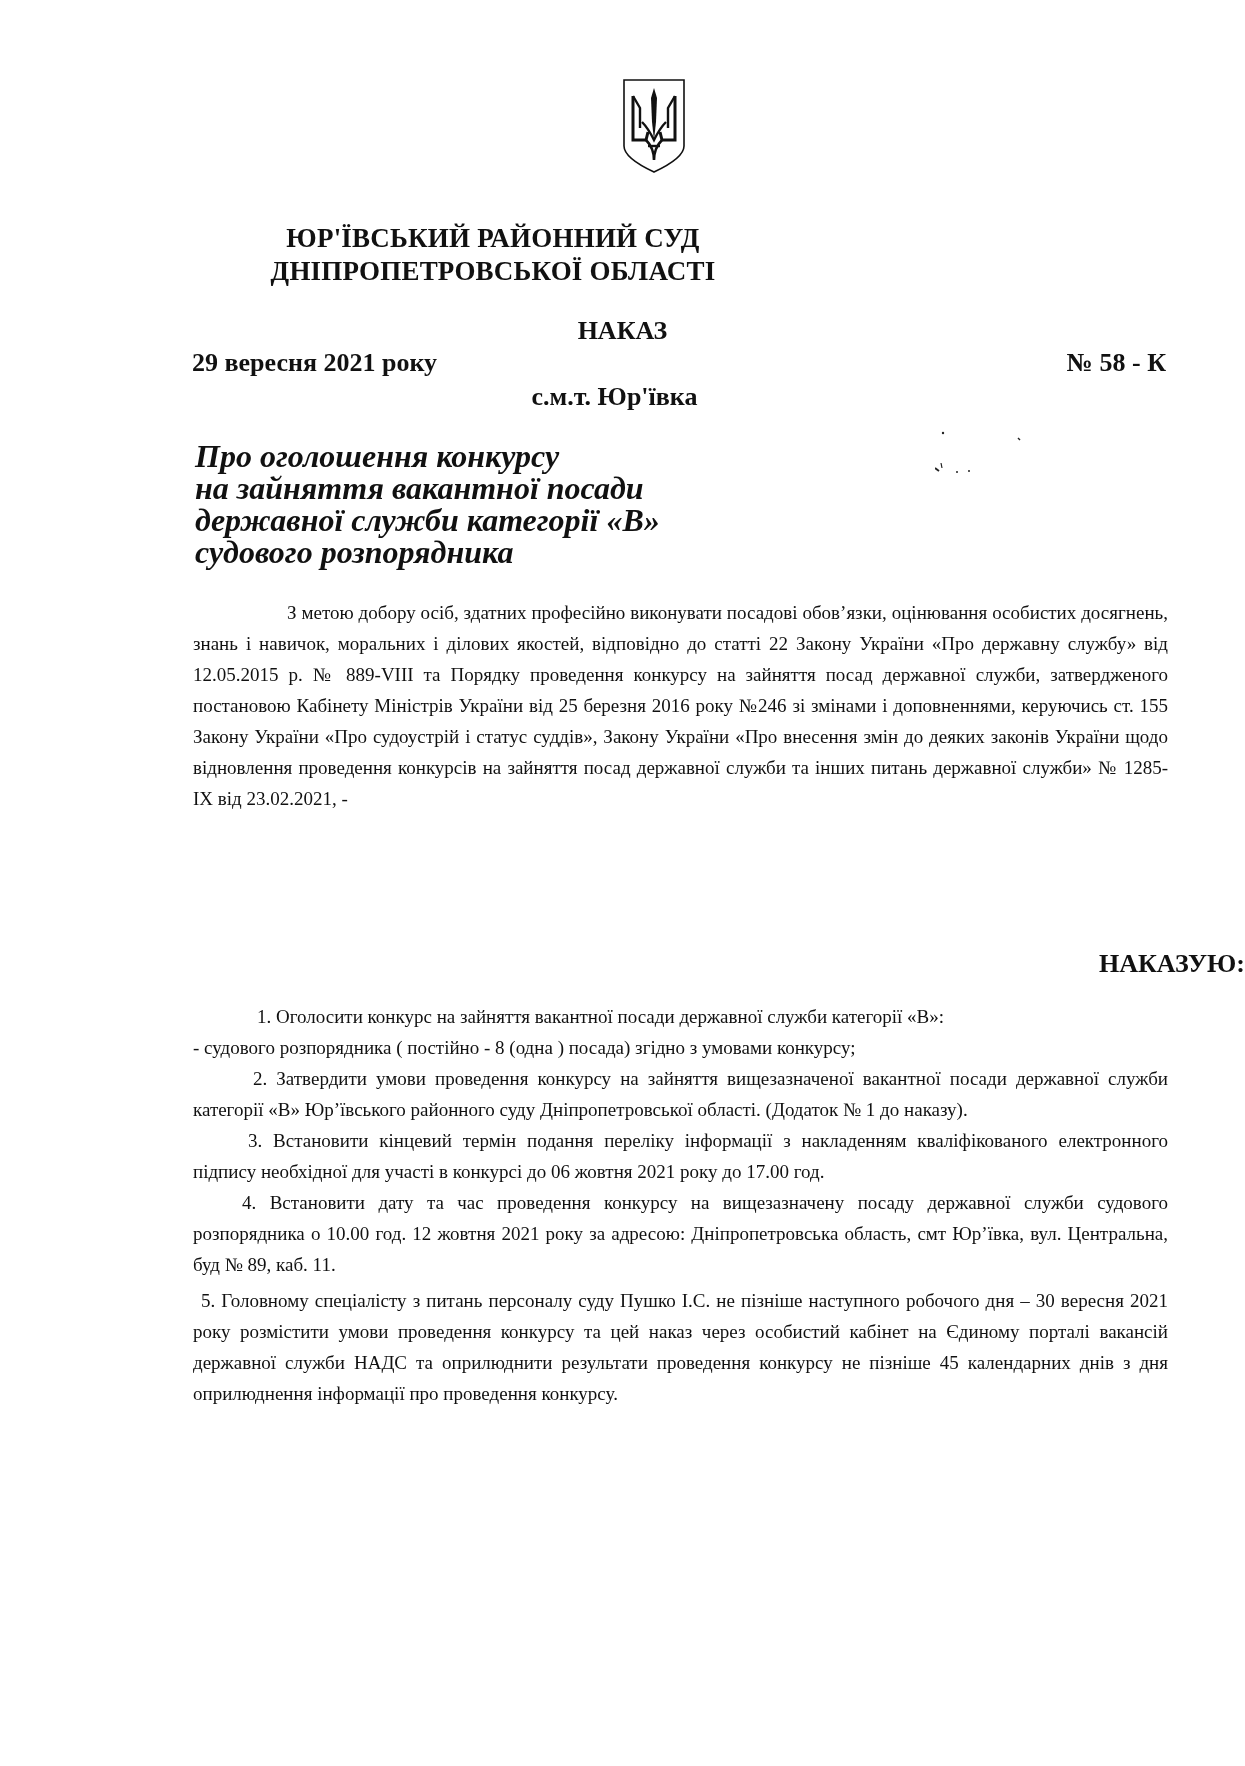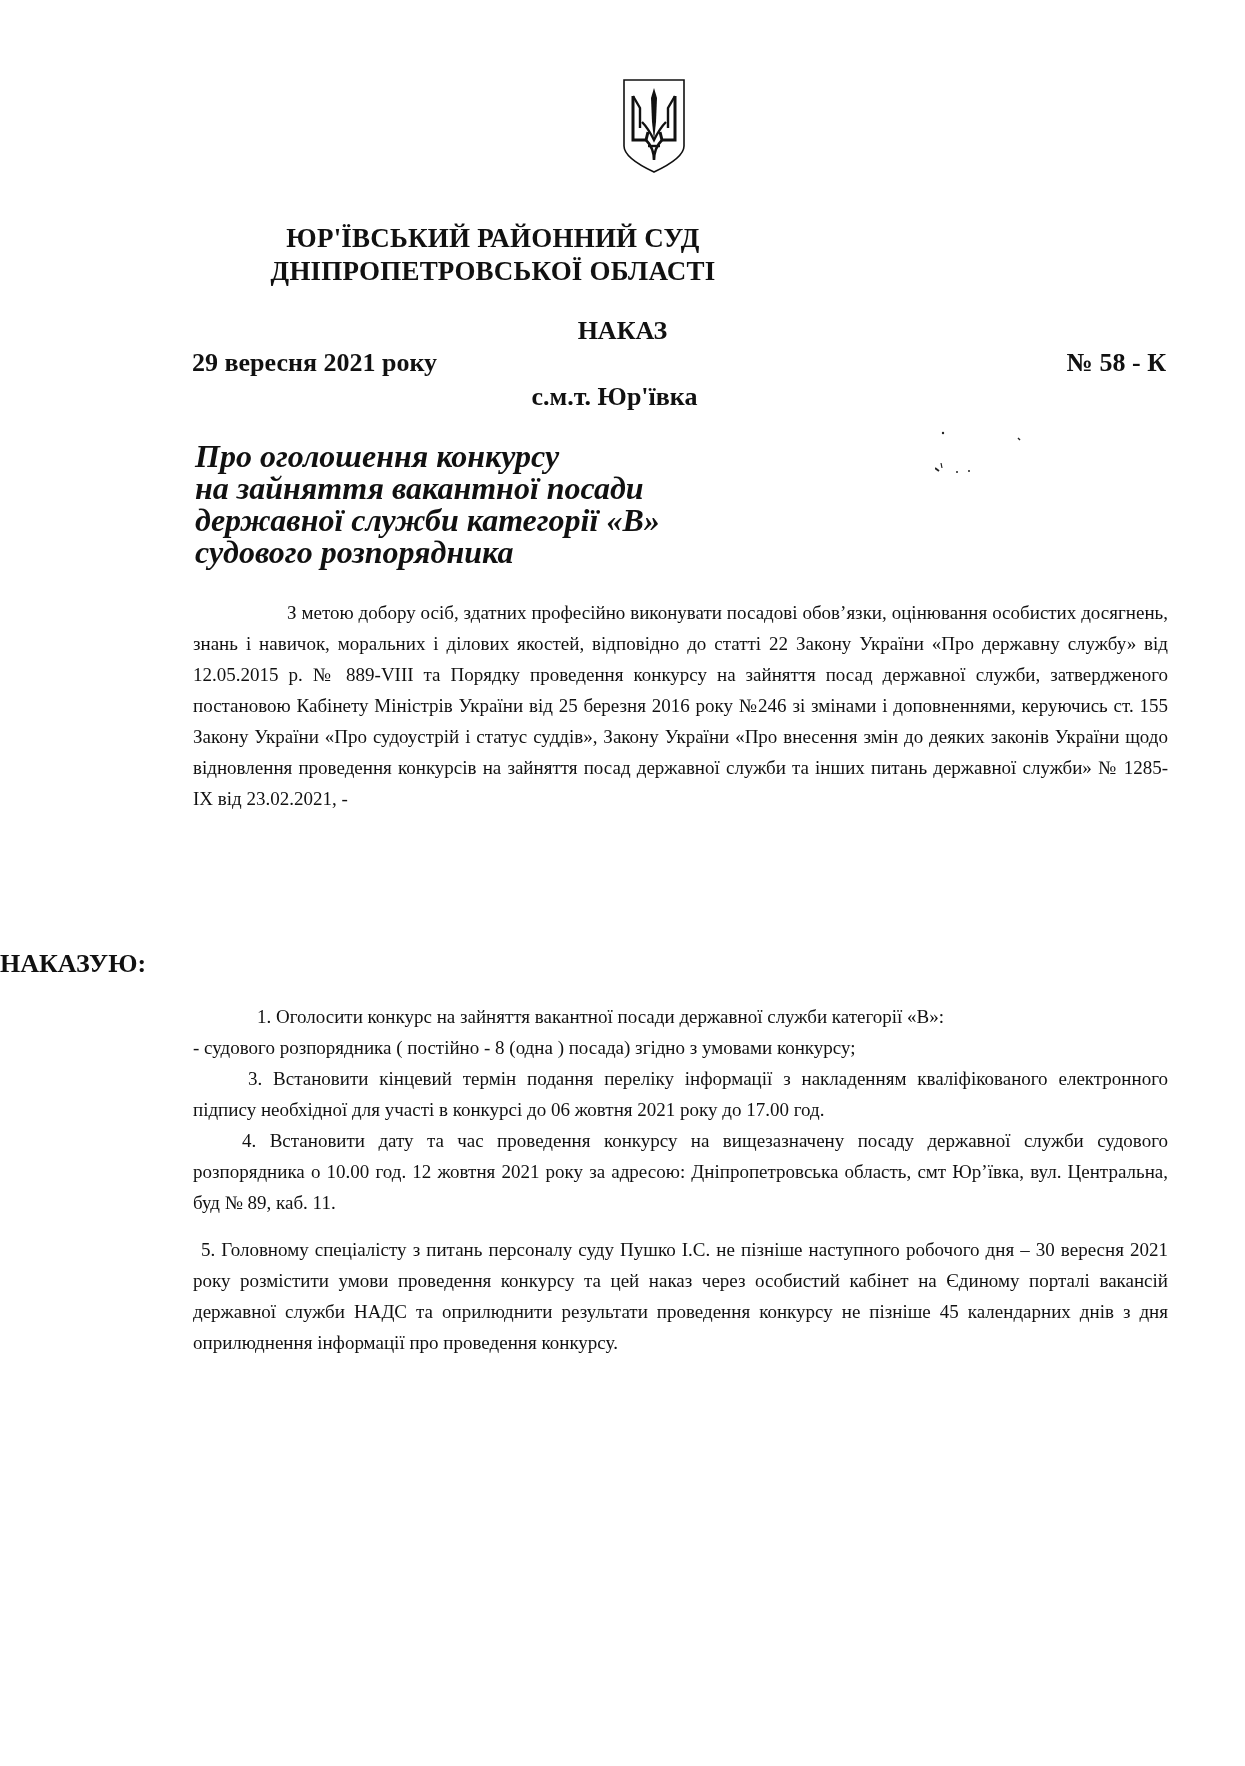--- a/index.html
+++ b/index.html
@@ -110,37 +110,37 @@
     text-align-last: left;
   }
   .preamble {
     top: 597px;
     text-indent: 94px;
   }
   .decree-heading {
     position: absolute;
     left: 0; width: 1245px;
     top: 949px;
-    text-align: left;
+    text-align: right;
     font-weight: bold;
     font-size: 26px;
     line-height: 30px;
   }
   .items {
     top: 1001px;
   }
   .items p {
     margin: 0;
   }
   .items .i1 { text-indent: 64px; }
   .items .dash { text-indent: 0; }
   .items .i2 { text-indent: 60px; }
   .items .i3 { text-indent: 55px; }
   .items .i4 { text-indent: 49px; }
-  .items .i5 { text-indent: 8px; margin-top: 16px; }
+  .items .i5 { text-indent: 8px; margin-top: 5px; }
   .items .i4 + .i5 { }
 </style>
 </head>
 <body>
 
 <div class="page">
 
   <div class="emblem">
     <svg viewBox="0 0 64 98" xmlns="http://www.w3.org/2000/svg">
       <path d="M2 2 H62 V68 Q62 80 32 94 Q2 80 2 68 Z" fill="none" stroke="#111" stroke-width="1.6"></path>
@@ -181,18 +181,19 @@
     <div>судового розпорядника</div>
   </div>
 
   <div class="body-text preamble">З метою добору осіб, здатних професійно виконувати посадові обов’язки, оцінювання особистих досягнень, знань і навичок, моральних і ділових якостей, відповідно до статті 22 Закону України «Про державну службу» від 12.05.2015 р. № 889-VIII  та Порядку проведення конкурсу на зайняття посад державної служби, затвердженого постановою Кабінету Міністрів України від 25 березня 2016 року №246 зі змінами і доповненнями, керуючись ст. 155 Закону України  «Про судоустрій і статус суддів», Закону України «Про внесення змін до деяких законів України щодо відновлення проведення конкурсів на зайняття посад державної служби та інших питань державної служби» № 1285- IX від 23.02.2021, -</div>
 
   <div class="decree-heading">НАКАЗУЮ:</div>
 
   <div class="body-text items">
     <p class="i1">1. Оголосити конкурс на зайняття вакантної посади державної служби категорії «В»:</p>
     <p class="dash">- судового розпорядника ( постійно - 8  (одна ) посада) згідно з умовами конкурсу;</p>
+    <p class="i2">2. Затвердити умови проведення конкурсу на зайняття вищезазначеної вакантної посади державної служби категорії «В» Юр’ївського районного суду Дніпропетровської області. (Додаток № 1 до наказу).</p>
     <p class="i3">3. Встановити кінцевий термін подання переліку інформації з накладенням кваліфікованого електронного підпису необхідної для участі в конкурсі до 06 жовтня 2021 року до 17.00 год.</p>
     <p class="i4">4. Встановити дату та час проведення конкурсу на вищезазначену посаду державної служби судового розпорядника о 10.00 год. 12 жовтня 2021 року за адресою: Дніпропетровська область, смт Юр’ївка, вул. Центральна, буд № 89, каб. 11.</p>
     <p class="i5">5. Головному спеціалісту з питань персоналу суду Пушко І.С. не пізніше наступного робочого дня – 30 вересня 2021 року розмістити умови проведення конкурсу та цей наказ через особистий кабінет на Єдиному порталі вакансій державної служби НАДС та оприлюднити результати проведення конкурсу не пізніше 45 календарних днів з дня оприлюднення інформації про проведення конкурсу.</p>
   </div>
 
 </div>
 
 </body></html>

